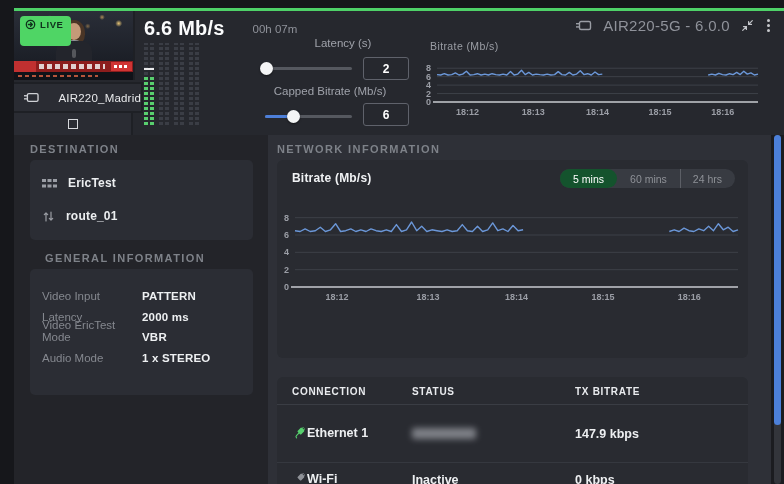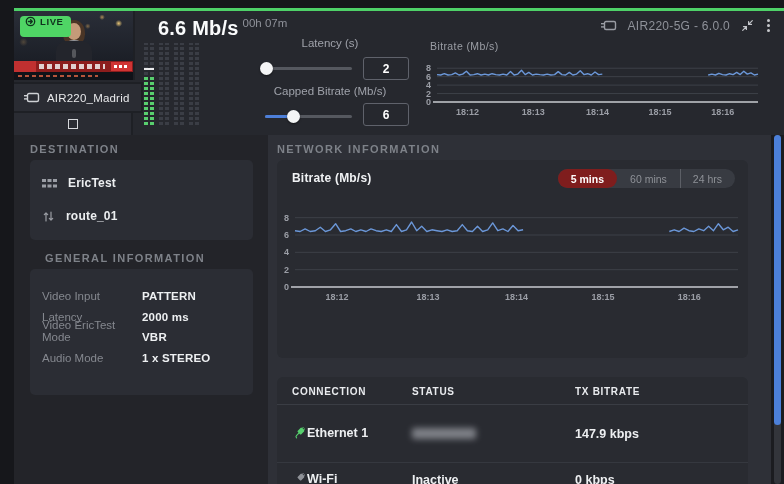--- a/index.html
+++ b/index.html
@@ -21,28 +21,28 @@
   .reporter-body{position:absolute;left:42px;top:30px;width:36px;height:30px;border-radius:10px 10px 0 0;background:#23252c}
   .reporter-scarf{position:absolute;left:52px;top:29px;width:16px;height:10px;border-radius:45%;background:#8d8f94}
   .mic{position:absolute;left:58px;top:38px;width:4px;height:9px;border-radius:2px;background:#55575c}
   .ticker{position:absolute;left:0;bottom:8px;width:119px;height:11px;background:#8c1d1d}
   .ticker-hot{position:absolute;left:0;top:0;width:22px;height:11px;background:#c03030}
   .ticker-text{position:absolute;left:25px;top:3px;width:66px;height:5px;opacity:.85;background:repeating-linear-gradient(90deg,#f0f0f0 0 5px,transparent 5px 8px)}
   .ticker-logo{position:absolute;right:1px;top:1px;width:21px;height:9px;background:#d03434}
   .ticker-logo i{position:absolute;left:3px;top:3px;width:15px;height:3px;background:repeating-linear-gradient(90deg,#fff 0 3px,transparent 3px 5px)}
   .ticker-sub{position:absolute;left:0;bottom:0;width:119px;height:8px;background:#101218}
   .ticker-sub i{position:absolute;left:4px;top:3px;width:80px;height:2px;background:repeating-linear-gradient(90deg,#b5543c 0 4px,transparent 4px 7px)}
-  .live-badge{position:absolute;left:6px;top:5px;height:16px;padding:0 7px 5px 5px;border-radius:4px;background:#4fd565;display:flex;gap:4px}
+  .live-badge{position:absolute;left:6px;top:5px;height:16px;padding:0 7px 14px 5px;border-radius:4px;background:#4fd565;display:flex;align-items:center;gap:4px}
   .live-badge span{font-size:9.5px;font-weight:700;letter-spacing:.6px;color:#10321d}
-  .name-cell{position:absolute;left:0;top:71px;width:117px;height:27px;background:#2a2c33;border-top:2px solid #1e2025;border-bottom:2px solid #1e2025;border-right:2px solid #1e2025;display:flex;align-items:center;gap:7px;padding-left:10px;box-sizing:content-box}
+  .name-cell{position:absolute;left:0;top:71px;width:117px;height:27px;background:#2a2c33;border-top:2px solid #1e2025;border-bottom:2px solid #1e2025;border-right:2px solid #1e2025;display:flex;align-items:center;gap:19px;padding-left:10px;box-sizing:content-box}
   .name-cell span{font-size:11.5px;color:#e8e9eb;letter-spacing:.2px}
   .stop-cell{position:absolute;left:0;top:102px;width:117px;height:22px;background:#2a2c33;border-right:2px solid #1e2025;display:flex;align-items:center;justify-content:center}
   .stop-sq{width:8px;height:8px;border:1.5px solid #d6d8dc}
 
-  .rate{position:absolute;left:144px;top:6px;display:flex;align-items:flex-start;gap:4px}
+  .rate{position:absolute;left:130px;top:6px;display:flex;align-items:center;gap:28px}
   .rate .big{font-size:20px;font-weight:700;color:#fafbfc;letter-spacing:.2px}
   .rate .uptime{font-size:11.5px;color:#8f929a}
 
   .meters{position:absolute;left:130px;top:32px;width:56px;height:82px}
   .meter-ch{position:absolute;top:0;bottom:0;width:10px}
   .meter-bar{position:absolute;top:0;bottom:0;width:4px;background:repeating-linear-gradient(to top,#3a3d45 0 3px,transparent 3px 5px)}
   .meter-fill{position:absolute;bottom:0;left:0;right:0;background:repeating-linear-gradient(to top,#58cf6e 0 3px,transparent 3px 5px)}
   .meter-peak{position:absolute;left:0;width:10px;height:2px;background:#e9eaec}
   .db-scale{position:absolute;left:188px;top:32px;width:60px;height:82px}
   .db-row{position:absolute;display:flex;align-items:center;gap:4px}
@@ -53,21 +53,21 @@
   .track{position:absolute;width:87px;height:3px;border-radius:2px;background:#55585f}
   .track .fill{position:absolute;left:0;top:0;bottom:0;background:#4d7fd9;border-radius:2px}
   .thumb{position:absolute;width:13px;height:13px;border-radius:50%;background:#f4f5f6;box-shadow:0 1px 2px rgba(0,0,0,.5)}
   .valbox{position:absolute;width:44px;height:21px;border:1px solid #5f626b;border-radius:3px;display:flex;align-items:center;justify-content:center;font-size:12px;font-weight:700;color:#fff}
 
   .mini-title{position:absolute;left:416px;top:29px;font-size:10.5px;color:#9b9ea5;letter-spacing:.4px}
   svg.chart{position:absolute;overflow:visible}
   svg.chart text.tick{font:700 9px "Liberation Sans",sans-serif;fill:#9b9ea6}
 
   .ver-row{position:absolute;right:12px;top:6px;display:flex;align-items:center;gap:11px}
-  .ver-row .ver{font-size:12px;color:#8f929a;letter-spacing:.3px}
+  .ver-row .ver{font-size:15px;color:#8f929a;letter-spacing:.3px}
   .kebab{display:flex;flex-direction:column;gap:2px;padding:2px}
   .kebab i{width:3px;height:3px;border-radius:50%;background:#c6c8cc}
 
   
   .content{position:absolute;left:14px;top:135px;width:757px;height:349px;background:#232429;overflow:hidden}
   .right-bg{position:absolute;left:254px;top:0;right:0;bottom:0;background:#2e3037}
   .sec-title{position:absolute;font-size:11px;font-weight:700;letter-spacing:1.4px;color:#7e8289}
   .card{position:absolute;background:#2b2d34;border-radius:5px}
 
   .dest-item{position:absolute;left:12px;display:flex;align-items:center;gap:11px;cursor:pointer}
@@ -75,21 +75,21 @@
 
   .gi-rows{position:absolute;left:12px;right:8px;top:13px}
   .gi-row{display:flex;height:20.4px;align-items:flex-end}
   .gi-row .l{width:100px;font-size:11.5px;color:#85888f}
   .gi-row .v{font-size:11.5px;font-weight:700;color:#eef0f2;letter-spacing:.2px}
 
   .net-card{left:263px;top:25px;width:471px;height:198px;background:#292b31;border-radius:6px}
   .net-title{position:absolute;left:15px;top:11px;font-size:12px;font-weight:700;color:#f0f2f4;letter-spacing:.2px}
   .pill{position:absolute;right:13px;top:9px;height:19px;border-radius:10px;background:#383b42;display:flex;align-items:center}
   .pill .seg{font-size:10.5px;color:#8e9197;padding:0 13px;height:19px;display:flex;align-items:center;cursor:pointer;white-space:nowrap}
-  .pill .seg.active{background:#7f1d1d;border-radius:10px;color:#fff;font-weight:700}
+  .pill .seg.active{background:#14532d;border-radius:10px;color:#fff;font-weight:400}
   .pill .seg.divided{border-left:1px solid #5c5f66;padding-left:12px}
 
   .tbl-card{left:263px;top:242px;width:471px;height:160px;background:#292b31;border-radius:6px;overflow:hidden}
   .tbl-head{position:absolute;left:0;top:0;right:0;height:27px;border-bottom:1px solid #3a3d44}
   .tbl-head span{position:absolute;top:9px;font-size:10px;font-weight:700;letter-spacing:.7px;color:#e9ebee}
   .trow{position:absolute;left:0;right:0}
   .trow .conn{position:absolute;left:15px;display:flex;align-items:center;gap:0}
   .trow .conn span{font-size:12.5px;font-weight:700;color:#edeff1}
   .trow .cell{position:absolute;font-size:12.5px;font-weight:700;color:#edeff1}
   .blur-blob{position:absolute;left:135px;width:64px;height:11px;border-radius:2px;background:#9b9ea5;filter:blur(3px);opacity:.75}
@@ -168,21 +168,21 @@
         <div class="meter-ch" style="left: 30px;">
           <div class="meter-bar" style="left: 0px;"></div>
           <div class="meter-bar" style="left: 6px;"></div>
         </div>
         <div class="meter-ch" style="left: 45px;">
           <div class="meter-bar" style="left: 0px;"></div>
           <div class="meter-bar" style="left: 6px;"></div>
         </div>
       </div>
 
-    <div class="ctl-label" style="left:239px;top:26px">Latency (s)</div>
+    <div class="ctl-label" style="left:252px;top:26px">Latency (s)</div>
     <div class="track" style="left:251px;top:56px">
       <div class="thumb" style="left:-5px;top:-5px"></div>
     </div>
     <div class="valbox" style="left:349px;top:46px">2</div>
 
     <div class="ctl-label" style="left:239px;top:74px">Capped Bitrate (Mb/s)</div>
     <div class="track" style="left:251px;top:104px">
       <div class="fill" style="width:28px"></div>
       <div class="thumb" style="left:22px;top:-5px"></div>
     </div>

